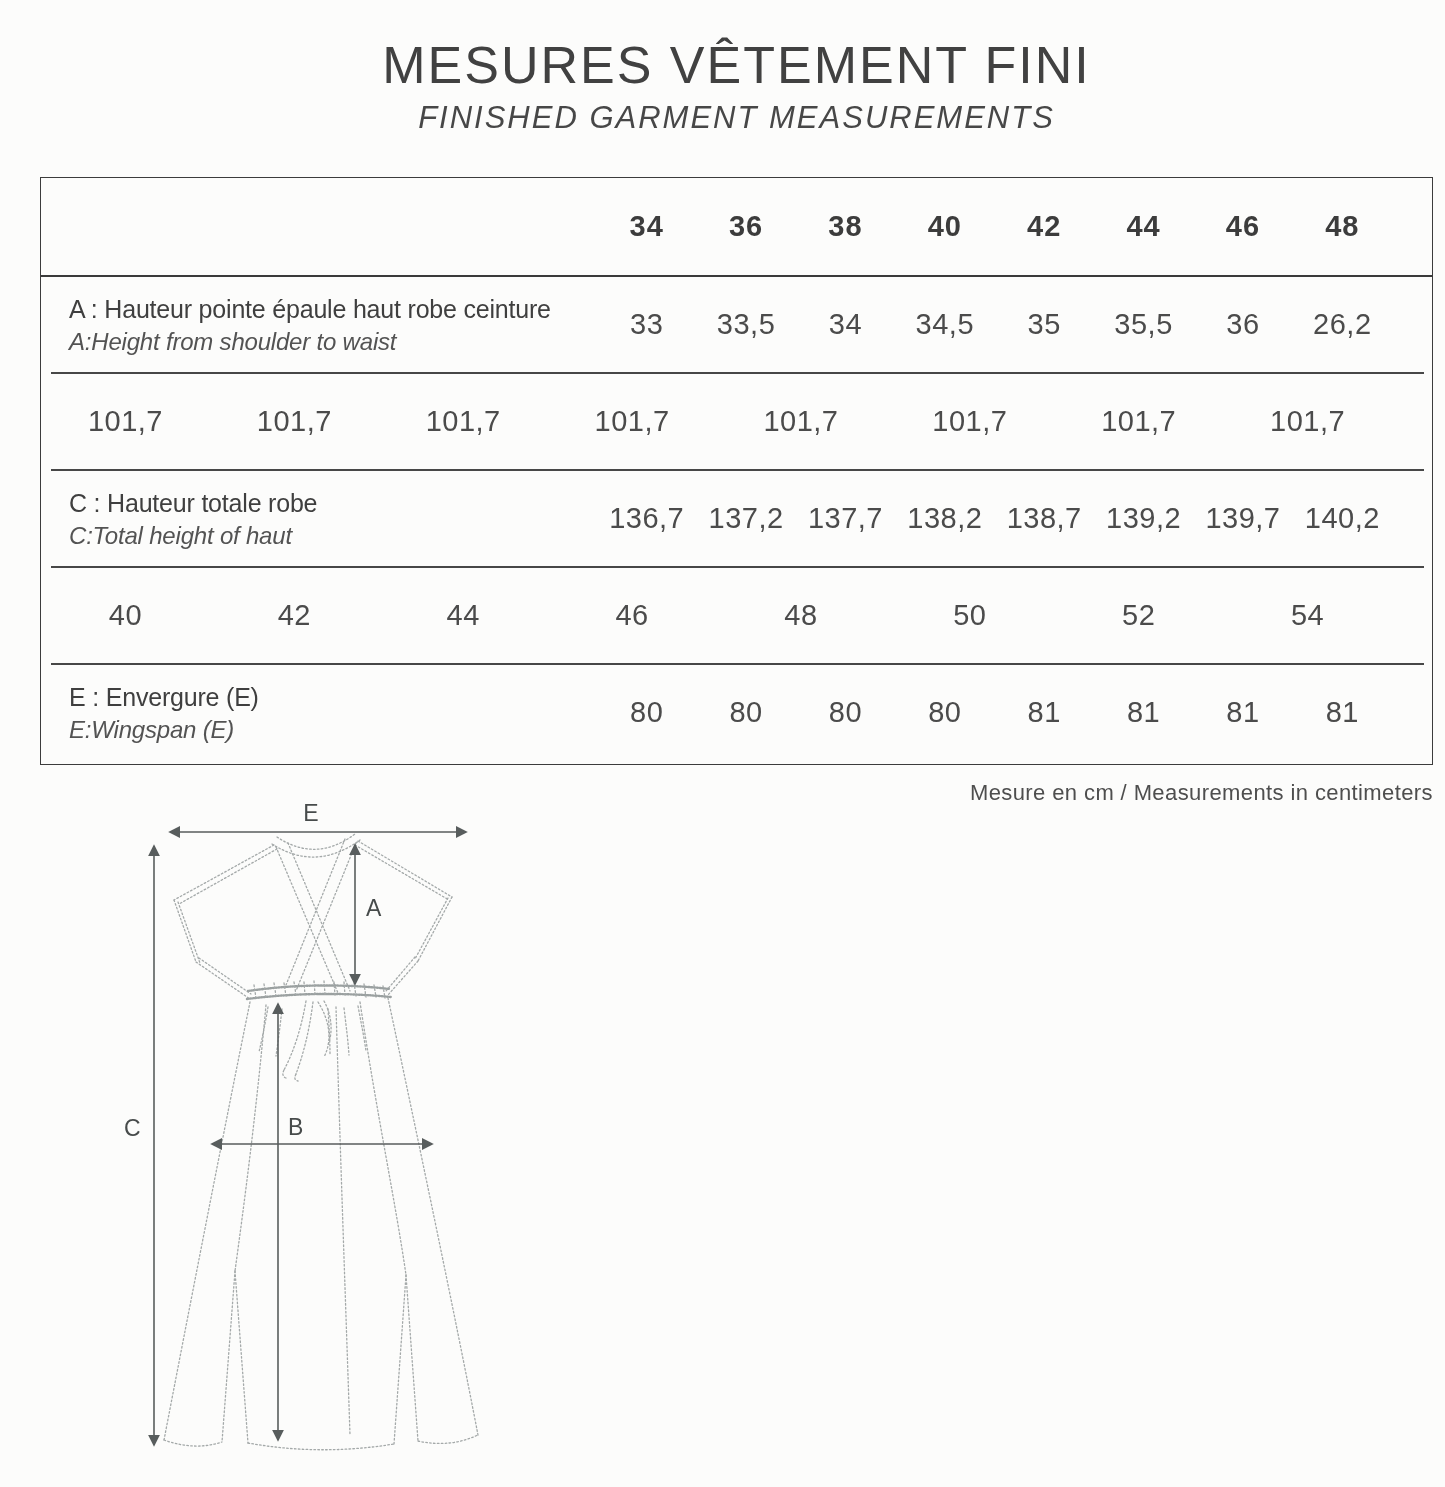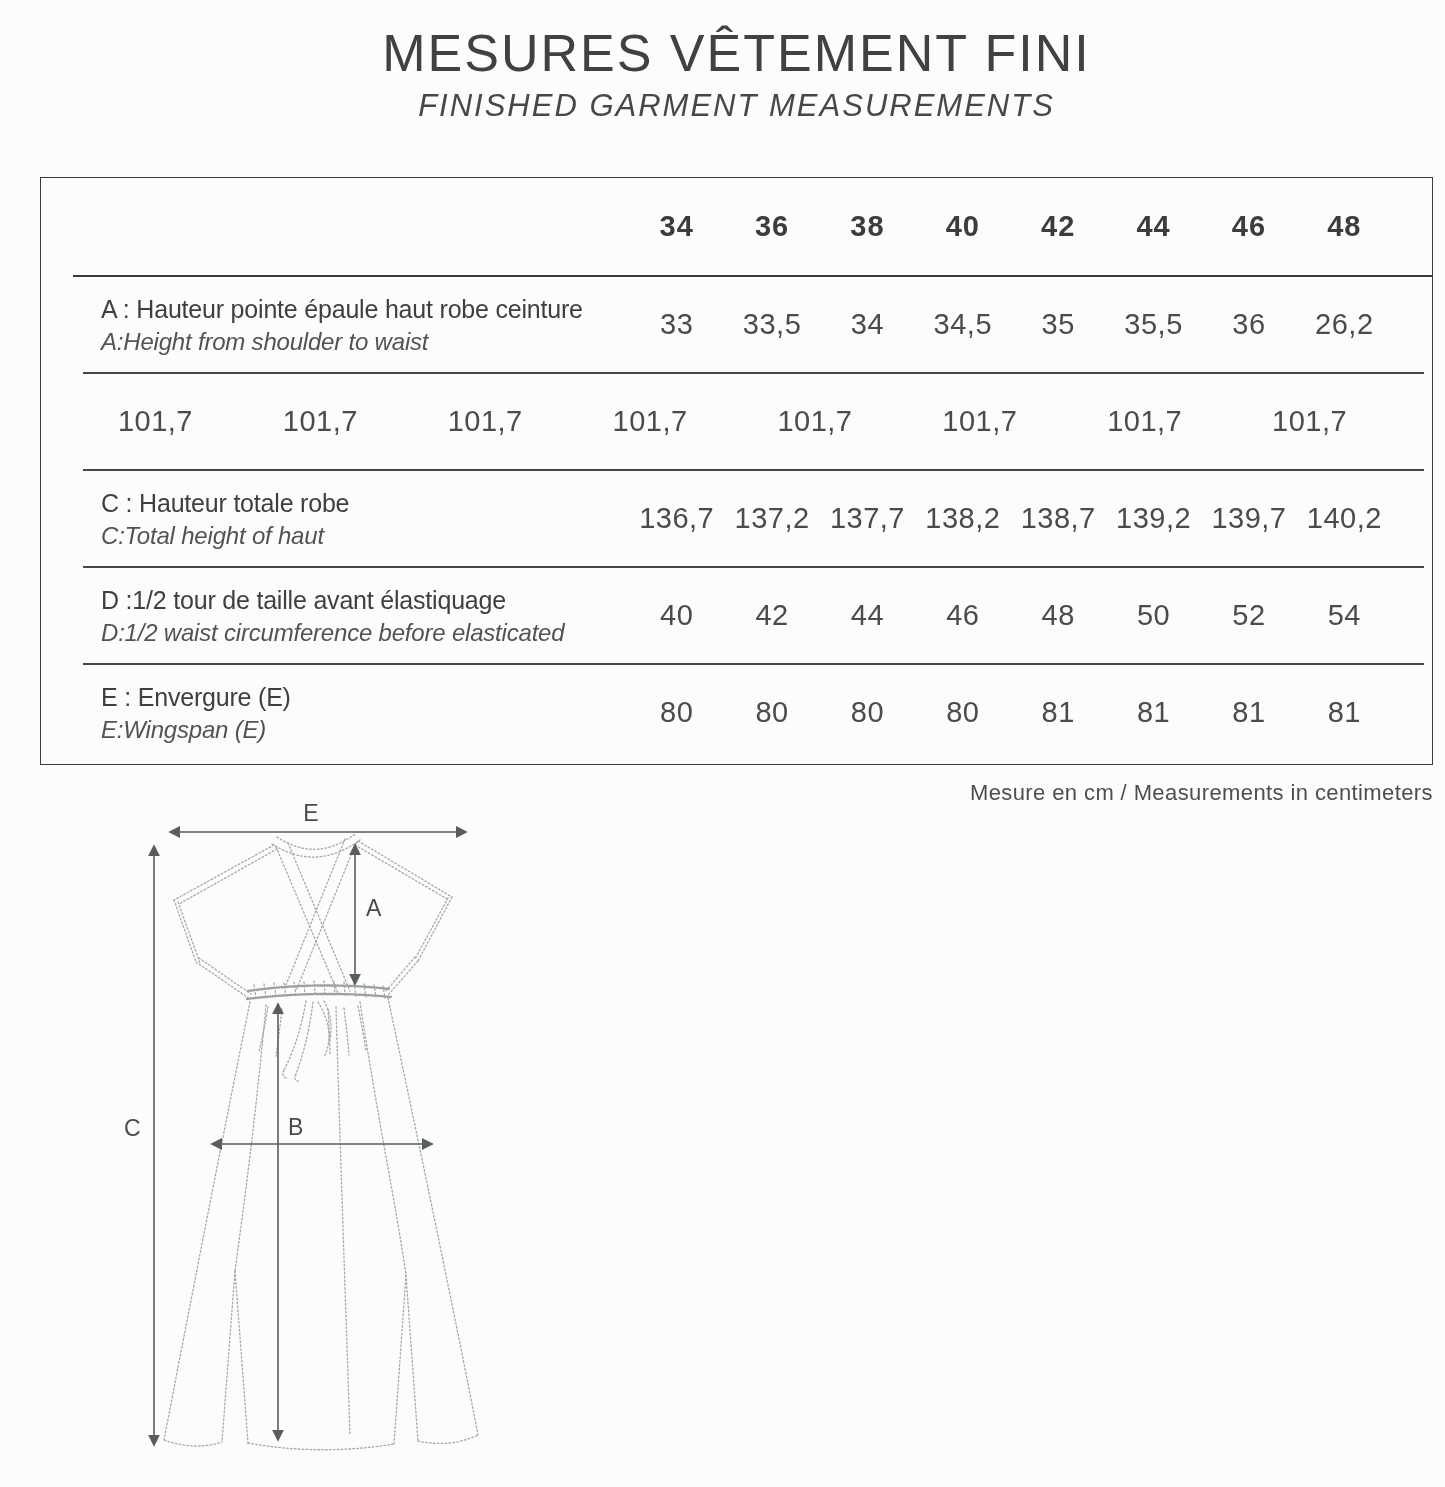--- a/index.html
+++ b/index.html
@@ -7,34 +7,34 @@
     width: 1445px; height: 1487px;
     background: #fcfcfb;
     font-family: "Liberation Sans", sans-serif;
     color: #3e3e3e;
     position: relative;
     overflow: hidden;
   }
   .sheet { position: absolute; left: 0; top: 0; width: 1445px; height: 1487px; }
 
   
-  .titles { position: absolute; left: 40px; top: 24px; width: 1393px; text-align: center; }
+  .titles { position: absolute; left: 40px; top: 36px; width: 1393px; text-align: center; }
   .title {
     font-size: 52px; font-weight: 400; letter-spacing: 2px;
     color: #414141; margin: 0; line-height: 1.15;
   }
   .subtitle {
     font-size: 31px; font-weight: 400; font-style: italic; letter-spacing: 2px;
     color: #474747; margin: 4px 0 0 0;
   }
 
   
   .mtable {
     position: absolute; left: 40px; top: 177px; width: 1393px; height: 588px;
-    border: 1.5px solid #3c3c3c; box-sizing: border-box; background: transparent; padding-left: 32px;
+    border: 1.5px solid #3c3c3c; box-sizing: border-box; background: transparent;
   }
   .trow { display: flex; align-items: center; box-sizing: border-box; padding-right: 40px; }
   .header-row { height: 99px; border-bottom: 2px solid #3a3a3a; }
   .data-row { height: 95px; }
   .divider { height: 0; border-top: 2px solid #474747; margin: 0 8px 0 10px; }
   .label-cell { flex: 0 0 556px; box-sizing: border-box; padding-left: 28px; }
   .size-cell, .val-cell { flex: 1 1 0; text-align: center; }
   .size-cell { font-size: 29px; font-weight: bold; color: #3c3c3c; letter-spacing: 1px; }
   .val-cell  { font-size: 29px; font-weight: 400; color: #4b4b4b; letter-spacing: 0.5px; }
   .lbl-fr { font-size: 25px; color: #3f3f3f; letter-spacing: -0.2px; line-height: 34px; white-space: nowrap; }
@@ -117,24 +117,20 @@
       <div class="val-cell">137,7</div>
       <div class="val-cell">138,2</div>
       <div class="val-cell">138,7</div>
       <div class="val-cell">139,2</div>
       <div class="val-cell">139,7</div>
       <div class="val-cell">140,2</div>
     </div>
     <div class="divider"></div>
 
     <div class="trow data-row">
-      <div class="label-cell">
-        <div class="lbl-fr">D :1/2 tour de taille avant élastiquage</div>
-        <div class="lbl-en">D:1/2 waist circumference before elasticated</div>
-      </div>
       <div class="val-cell">40</div>
       <div class="val-cell">42</div>
       <div class="val-cell">44</div>
       <div class="val-cell">46</div>
       <div class="val-cell">48</div>
       <div class="val-cell">50</div>
       <div class="val-cell">52</div>
       <div class="val-cell">54</div>
     </div>
     <div class="divider"></div>

